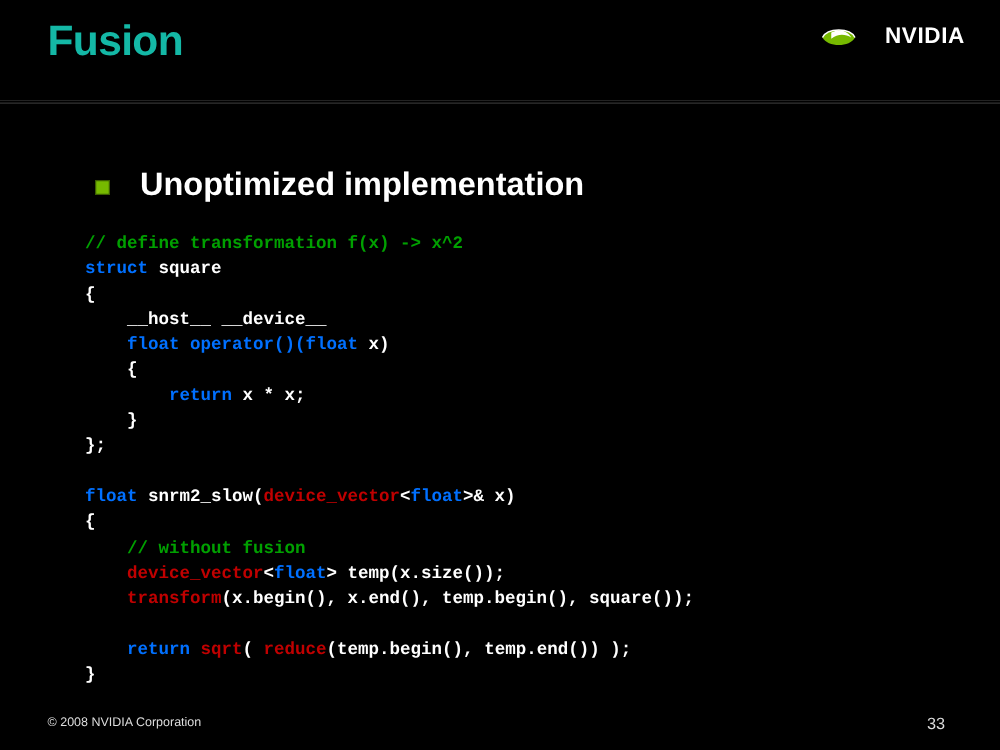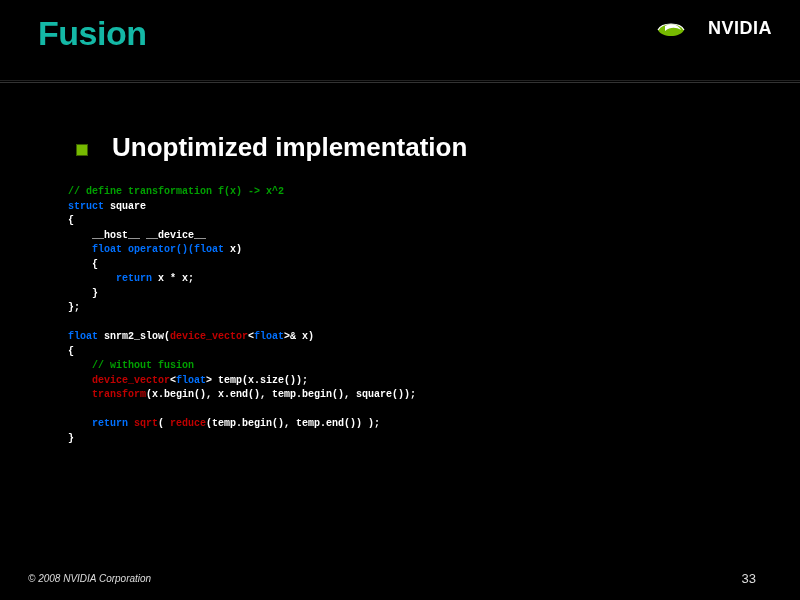--- a/index.html
+++ b/index.html
@@ -72,37 +72,36 @@
     box-sizing: border-box;
     margin-top: 4px;
   }
   .bullet-text {
     font-size: 26px;
     font-weight: 700;
     color: #fff;
   }
   .code {
     font-family: "Courier New", Courier, monospace;
-    font-size: 10px;
+    font-size: 14px;
     line-height: 1.45;
     white-space: pre;
     color: #fff;
     margin-left: -8px;
   }
   .code .kw   { color: #0070ff; font-weight: 700; }
   .code .cm   { color: #00a000; font-weight: 700; }
   .code .lib  { color: #c00000; font-weight: 700; }
   .code b     { font-weight: 700; }
   .copyright {
     position: absolute;
-    left: 28px;
+    left: 38px;
     bottom: 16px;
     font-size: 10px;
     color: #ddd;
-    font-style: italic;
   }
   .pagenum {
     position: absolute;
     right: 44px;
     bottom: 14px;
     font-size: 13px;
     color: #ddd;
     margin-top: 43px;
   }
 </style>

